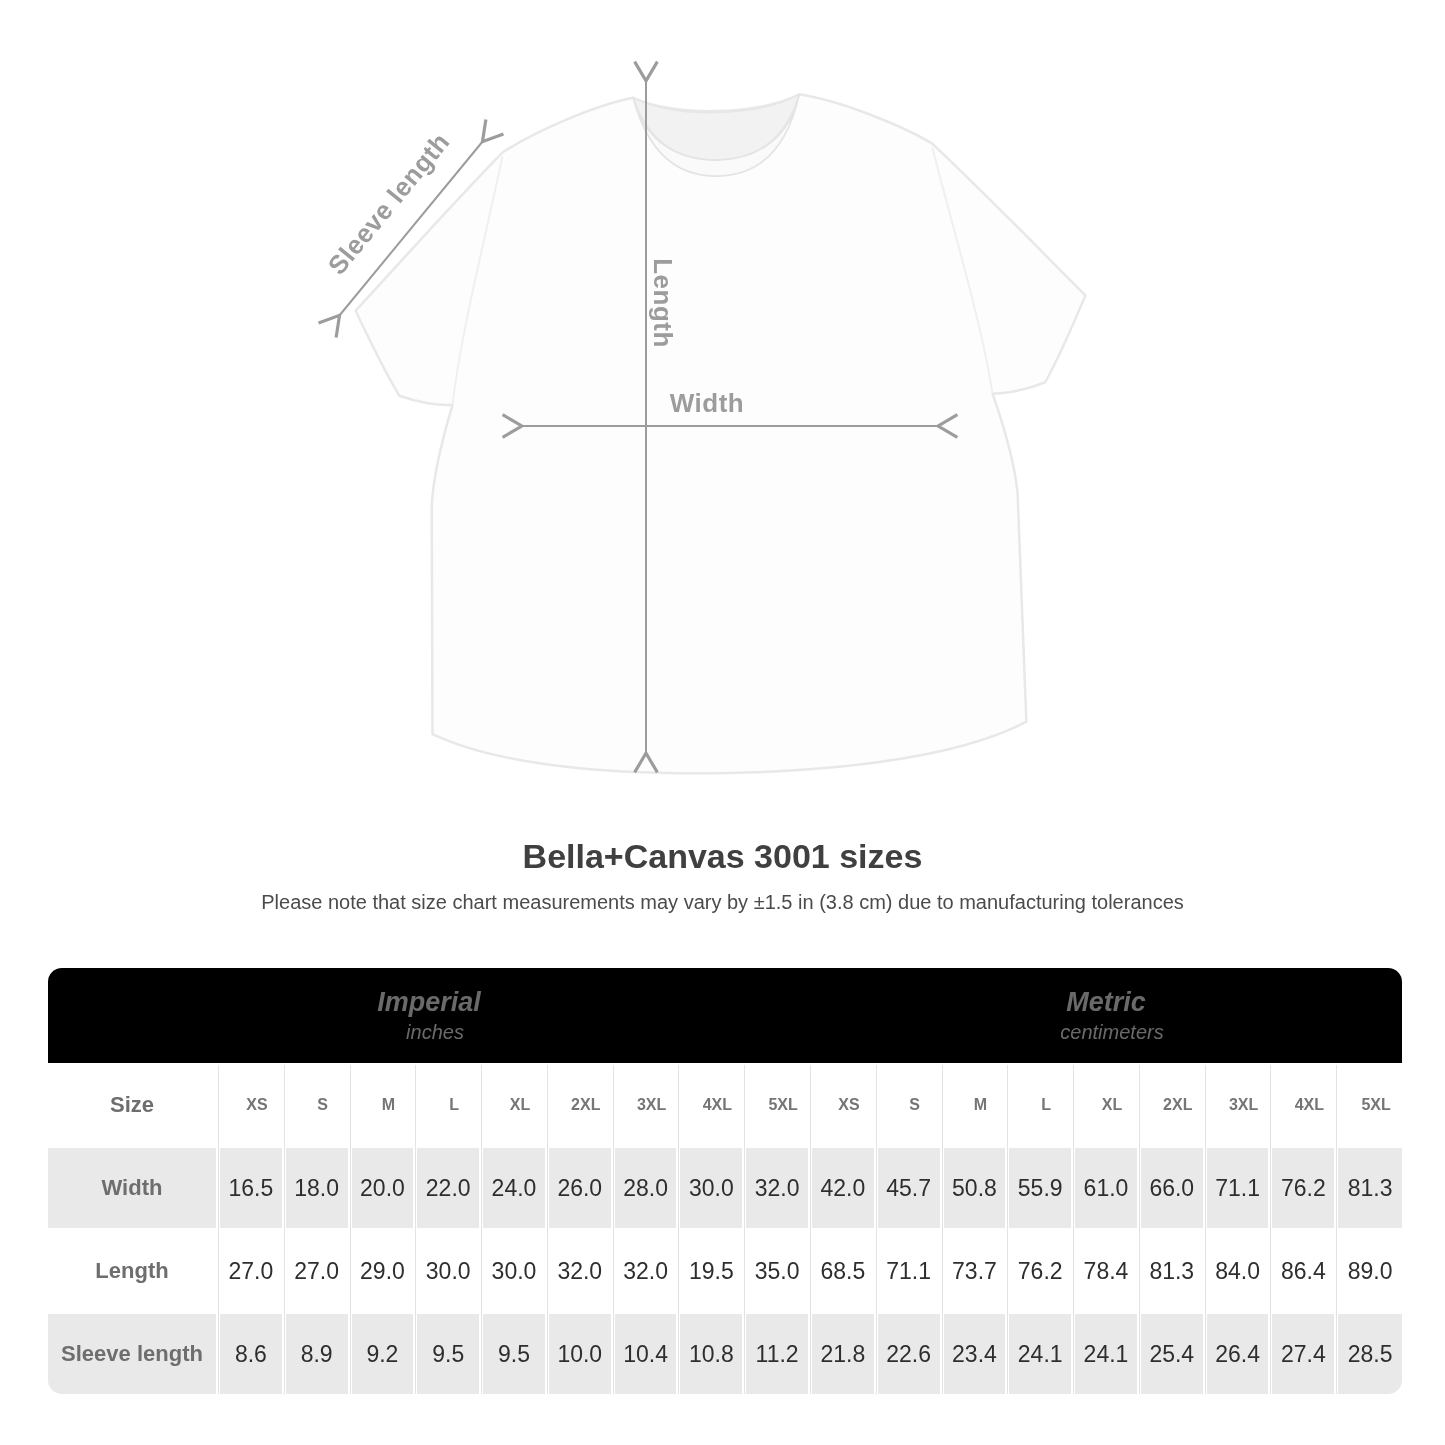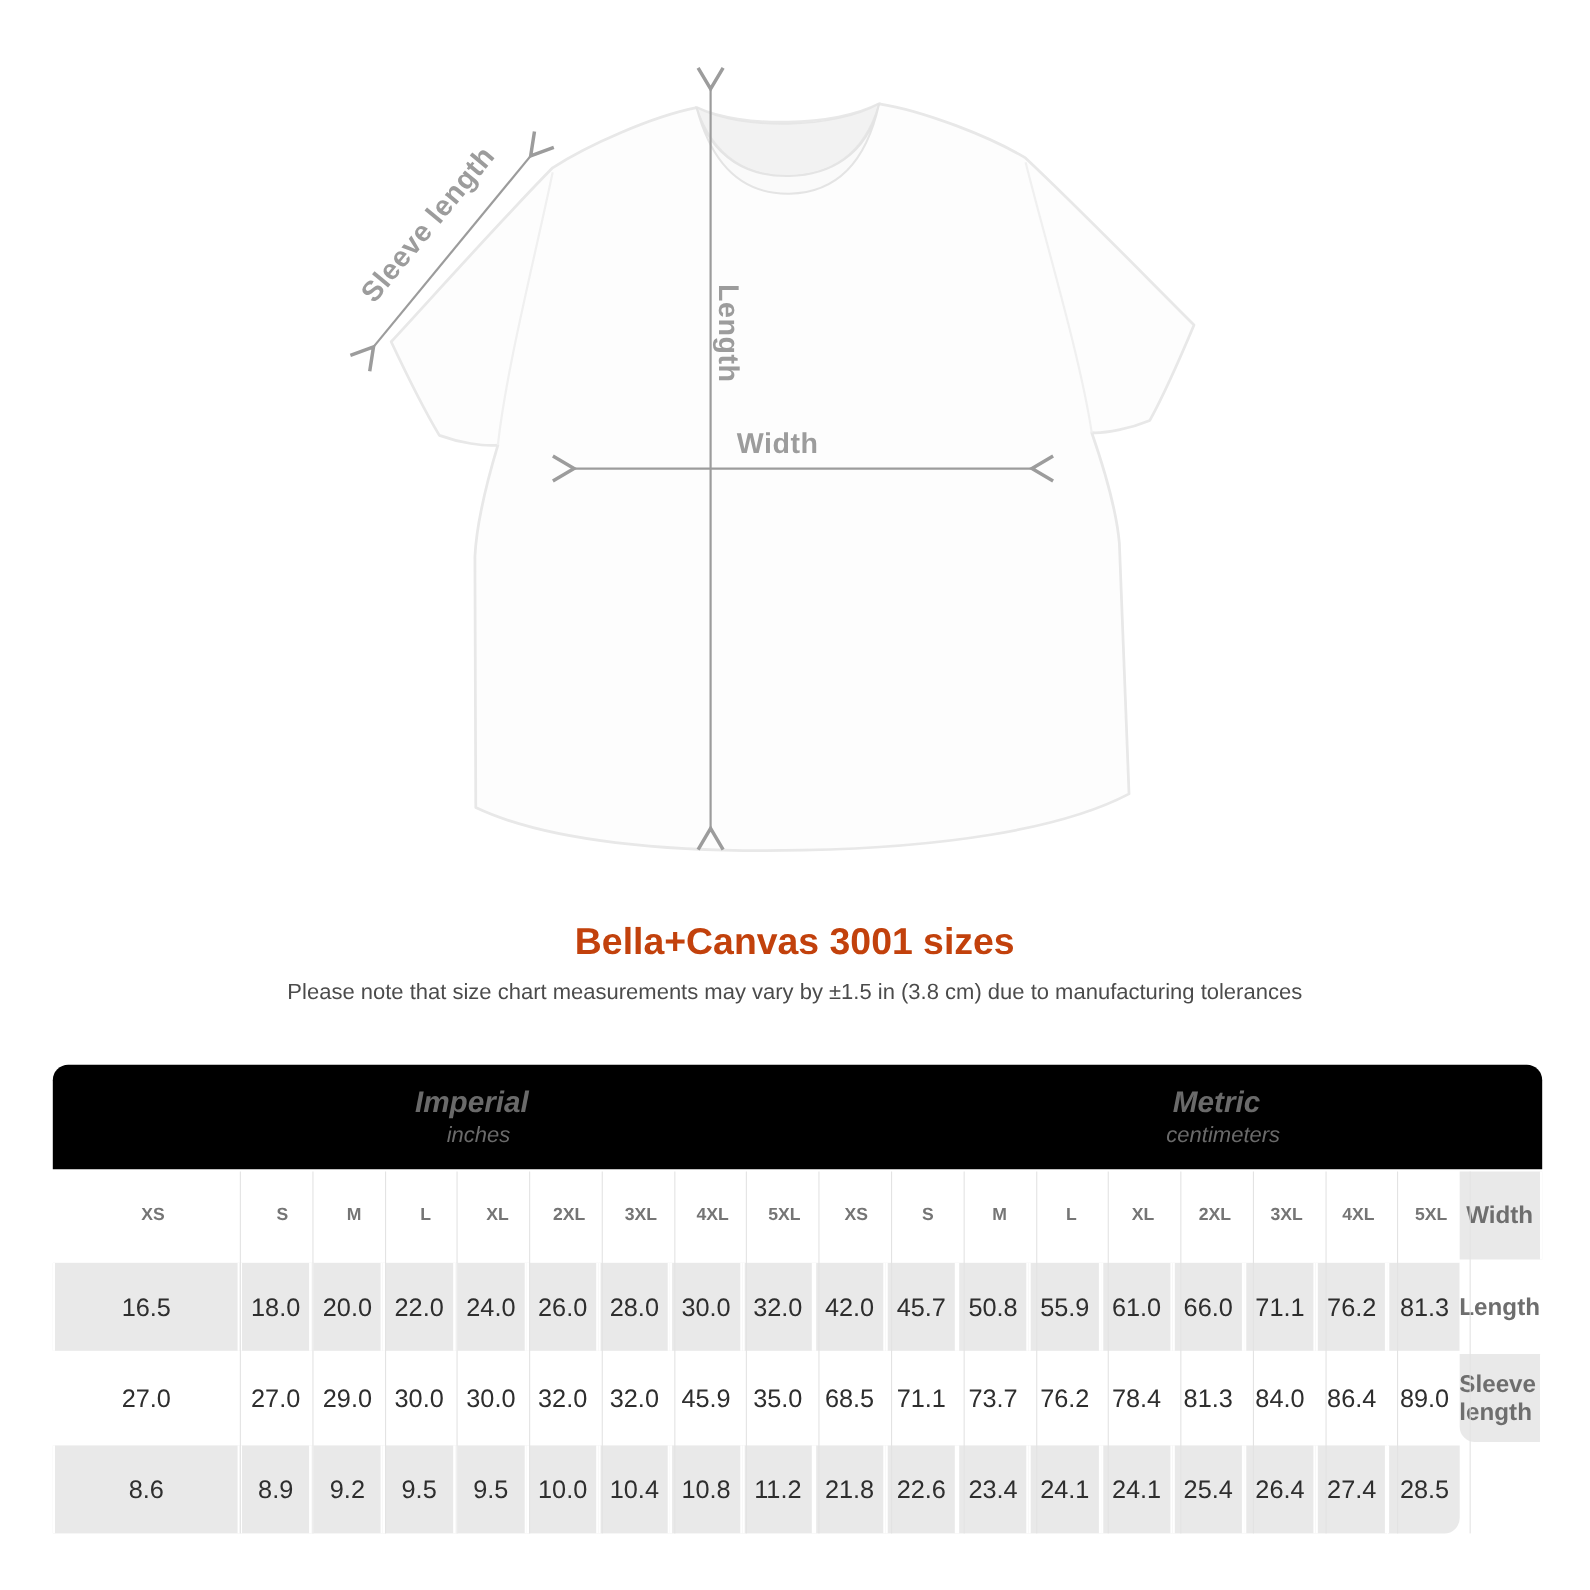--- a/index.html
+++ b/index.html
@@ -9,21 +9,21 @@
   
   .diagram-svg{position:absolute;left:0;top:0;}
   .dlabel{position:absolute;color:#9c9c9c;font-weight:bold;font-size:26px;white-space:nowrap;
           letter-spacing:.5px;transform:translate(-50%,-50%);}
   .dlabel.sleeve{left:389px;top:204px;transform:translate(-50%,-50%) rotate(-50.5deg);}
   .dlabel.length{left:662px;top:303px;transform:translate(-50%,-50%) rotate(90deg);}
   .dlabel.width{left:707px;top:403px;}
 
   
   .title{position:absolute;left:0;right:0;top:837px;text-align:center;
-         font-size:34px;font-weight:bold;color:#c2410c;}
+         font-size:34px;font-weight:bold;color:#404040;}
   .subtitle{position:absolute;left:0;right:0;top:891px;text-align:center;
             font-size:20px;color:#4b4b4b;}
 
   
   .chart{position:absolute;left:48px;top:968px;width:1354px;}
   .band{display:flex;height:95px;background:#000000;border-radius:14px 14px 0 0;}
   .band-sec{display:flex;flex-direction:column;align-items:center;justify-content:center;gap:3px;}
   .band-sec.imperial{width:762px;}
   .band-sec.metric{width:592px;}
   .band-title{font-size:27px;font-weight:bold;font-style:italic;color:#6a6a6a;}
@@ -106,20 +106,21 @@
       <div class="band-sec imperial">
         <div class="band-title">Imperial</div>
         <div class="band-sub">inches</div>
       </div>
       <div class="band-sec metric">
         <div class="band-title">Metric</div>
         <div class="band-sub">centimeters</div>
       </div>
     </div>
     <div class="grid" id="grid">
+        <div class="cell r-white c-lbl first">Size</div>
         <div class="cell r-white c-szh">XS</div>
         <div class="cell r-white c-szh">S</div>
         <div class="cell r-white c-szh">M</div>
         <div class="cell r-white c-szh">L</div>
         <div class="cell r-white c-szh">XL</div>
         <div class="cell r-white c-szh">2XL</div>
         <div class="cell r-white c-szh">3XL</div>
         <div class="cell r-white c-szh">4XL</div>
         <div class="cell r-white c-szh">5XL</div>
         <div class="cell r-white c-szh">XS</div>
@@ -151,21 +152,21 @@
         <div class="cell r-gray c-val">76.2</div>
         <div class="cell r-gray c-val last">81.3</div>
         <div class="cell r-white c-lbl first">Length</div>
         <div class="cell r-white c-val">27.0</div>
         <div class="cell r-white c-val">27.0</div>
         <div class="cell r-white c-val">29.0</div>
         <div class="cell r-white c-val">30.0</div>
         <div class="cell r-white c-val">30.0</div>
         <div class="cell r-white c-val">32.0</div>
         <div class="cell r-white c-val">32.0</div>
-        <div class="cell r-white c-val">45.9</div>
+        <div class="cell r-white c-val">19.5</div>
         <div class="cell r-white c-val">35.0</div>
         <div class="cell r-white c-val">68.5</div>
         <div class="cell r-white c-val">71.1</div>
         <div class="cell r-white c-val">73.7</div>
         <div class="cell r-white c-val">76.2</div>
         <div class="cell r-white c-val">78.4</div>
         <div class="cell r-white c-val">81.3</div>
         <div class="cell r-white c-val">84.0</div>
         <div class="cell r-white c-val">86.4</div>
         <div class="cell r-white c-val last">89.0</div>

